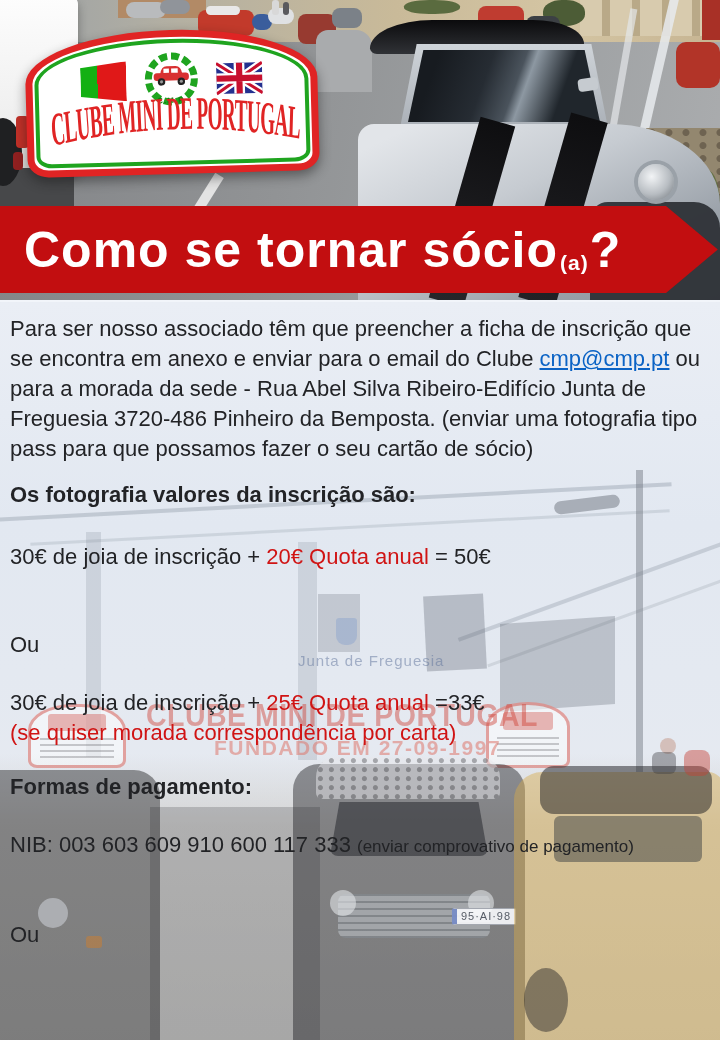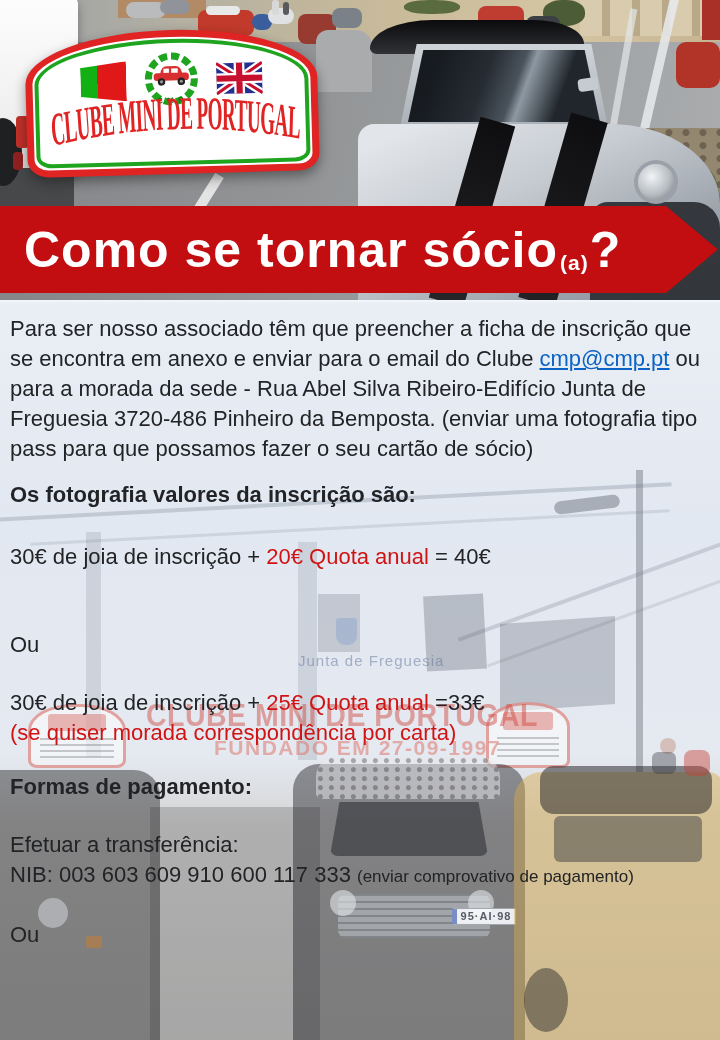--- a/index.html
+++ b/index.html
@@ -73,21 +73,21 @@
             border-radius:45px 45px 9px 9px / 26px 26px 8px 8px}
   .wm-plate::before{content:"";position:absolute;left:18%;top:12%;width:64%;height:30%;
             background:rgba(205,60,52,.35);border-radius:3px}
   .wm-plate::after{content:"";position:absolute;left:10%;bottom:12%;width:80%;height:34%;
             background:repeating-linear-gradient(180deg,rgba(110,110,115,.35) 0 2px,transparent 2px 6px)}
   .wm-title{font-weight:bold;font-size:31px;letter-spacing:.5px;color:rgba(206,64,54,.45);
             transform:scaleX(.92);transform-origin:left;white-space:nowrap}
   .wm-founded{font-weight:bold;font-size:21px;letter-spacing:1.5px;color:rgba(222,118,108,.55);white-space:nowrap}
   .wm-sign{font-size:15px;color:rgba(95,115,155,.5);letter-spacing:1px;white-space:nowrap}
   .lp{background:rgba(248,250,252,.9);border:1px solid rgba(130,136,146,.7);
-      border-left:5px solid rgba(45,75,165,.6);color:#565c66;font-size:11px;font-weight:bold;
+      border-left:5px solid rgba(45,75,165,.6);color:#565c66;font-size:11px;font-weight:normal;
       line-height:15px;text-align:center;border-radius:2px;letter-spacing:1px}
   .dots{background-image:radial-gradient(circle at 40% 40%,rgba(40,40,44,.35) 2px,transparent 3px);
         background-size:11px 9px}
   .cobb{background-color:#93876f;
         background-image:radial-gradient(circle at 35% 35%,rgba(55,45,35,.4) 3px,transparent 4px);
         background-size:17px 13px}
   .glines{background-image:repeating-linear-gradient(180deg,rgba(90,95,100,.45) 0 2px,transparent 2px 7px)}
 </style>
 </head>
 <body>
@@ -228,26 +228,26 @@
 
       <div class="d" style="left:660px;top:436px;width:16px;height:16px;background:rgba(190,140,120,.45);border-radius:50%"></div>
       <div class="d" style="left:652px;top:450px;width:24px;height:22px;background:rgba(60,60,66,.4);border-radius:6px"></div>
       <div class="d" style="left:684px;top:448px;width:26px;height:26px;background:rgba(198,64,54,.45);border-radius:8px"></div>
     </div>
 
     <p class="p-intro"><span>Para ser nosso associado têm que preencher a ficha de inscrição que se encontra em anexo e enviar para o email do Clube </span><a class="email">cmp@cmp.pt</a><span> ou para a morada da sede - Rua Abel Silva Ribeiro-Edifício Junta de Freguesia 3720-486 Pinheiro da Bemposta.  (enviar uma fotografia tipo pass para que possamos fazer o seu cartão de sócio)</span></p>
 
     <p class="p-fees-h"> Os fotografia valores da inscrição são:</p>
 
-    <p class="p-fee1"><span>30€ de joia de inscrição + </span><span class="red">20€ Quota anual</span><span> = 40€</span></p>
+    <p class="p-fee1"><span>30€ de joia de inscrição + </span><span class="red">20€ Quota anual</span><span> = 50€</span></p>
 
     <p class="p-ou1">Ou</p>
 
     <p class="p-fee2"><span> 30€ de joia de inscrição + </span><span class="red">25€ Quota anual</span><span> =33€</span><span class="red block"> (se quiser morada correspondência por carta)</span></p>
 
     <p class="p-pay-h">Formas de pagamento:</p>
 
-    <p class="p-transfer"><span class="block">Efetuar a transferência:</span><span>NIB: 003 603 609 910 600 117 333 </span><span class="small">(enviar comprovativo de pagamento)</span></p>
+    <p class="p-transfer"><span>NIB: 003 603 609 910 600 117 333 </span><span class="small">(enviar comprovativo de pagamento)</span></p>
 
     <p class="p-ou2">Ou</p>
 
   </main>
 </div>
 
 </body></html>

